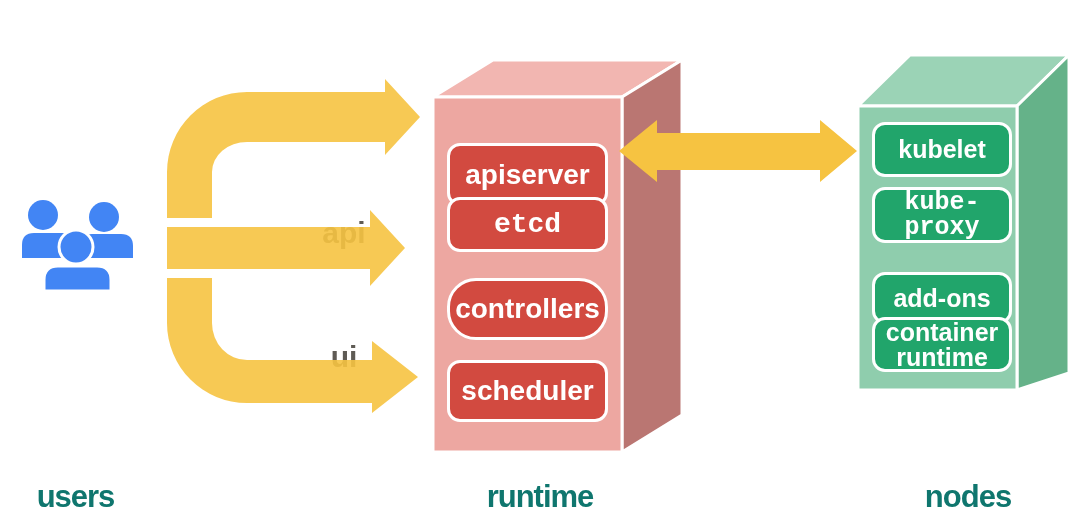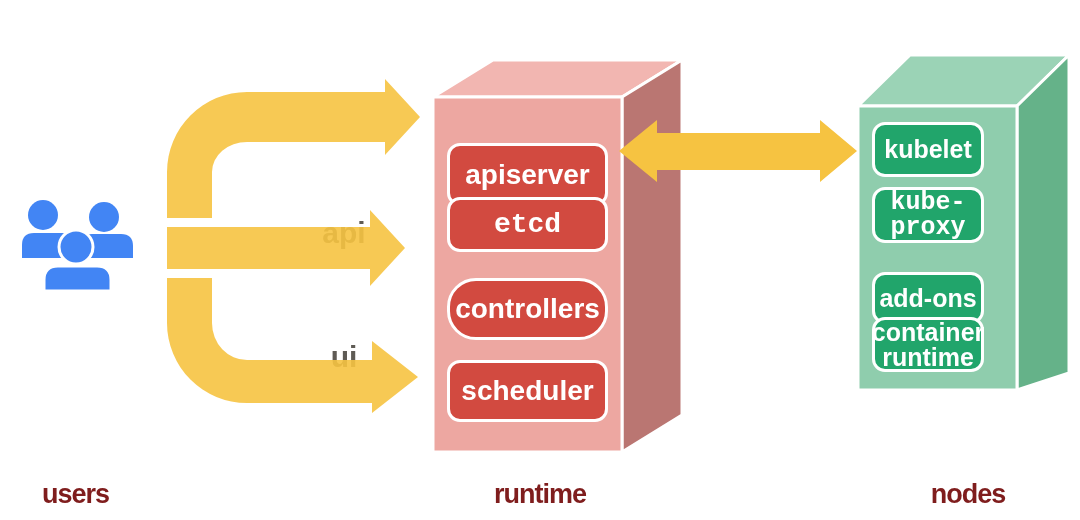--- a/index.html
+++ b/index.html
@@ -7,23 +7,23 @@
     position:relative;width:1080px;height:520px;background:#ffffff;overflow:hidden;
     font-family:"Liberation Sans",sans-serif;
   }
   #diagram-svg{position:absolute;left:0;top:0;z-index:1;}
   .component{
     position:absolute;z-index:2;display:flex;flex-direction:column;align-items:center;justify-content:center;
     border:3px solid #ffffff;border-radius:13px;color:#ffffff;font-weight:bold;text-align:center;
     box-sizing:border-box;
   }
   .master-comp{left:447px;width:161px;background:#d24a40;font-size:28px;}
-  .node-comp{left:872px;width:112px;background:#21a56b;font-size:25px;line-height:25px;}
+  .node-comp{left:872px;width:140px;background:#21a56b;font-size:25px;line-height:25px;}
   .caption{
-    position:absolute;z-index:3;top:479px;color:#7f1d1d;font-weight:bold;font-size:27px;
+    position:absolute;z-index:3;top:479px;color:#0f766e;font-weight:bold;font-size:31px;
     text-align:center;letter-spacing:-1px;
   }
   .comp-line{display:block;}
 </style>
 </head>
 <body>
 
 <div id="canvas">
 
   <svg id="diagram-svg" width="1080" height="520" viewBox="0 0 1080 520">

